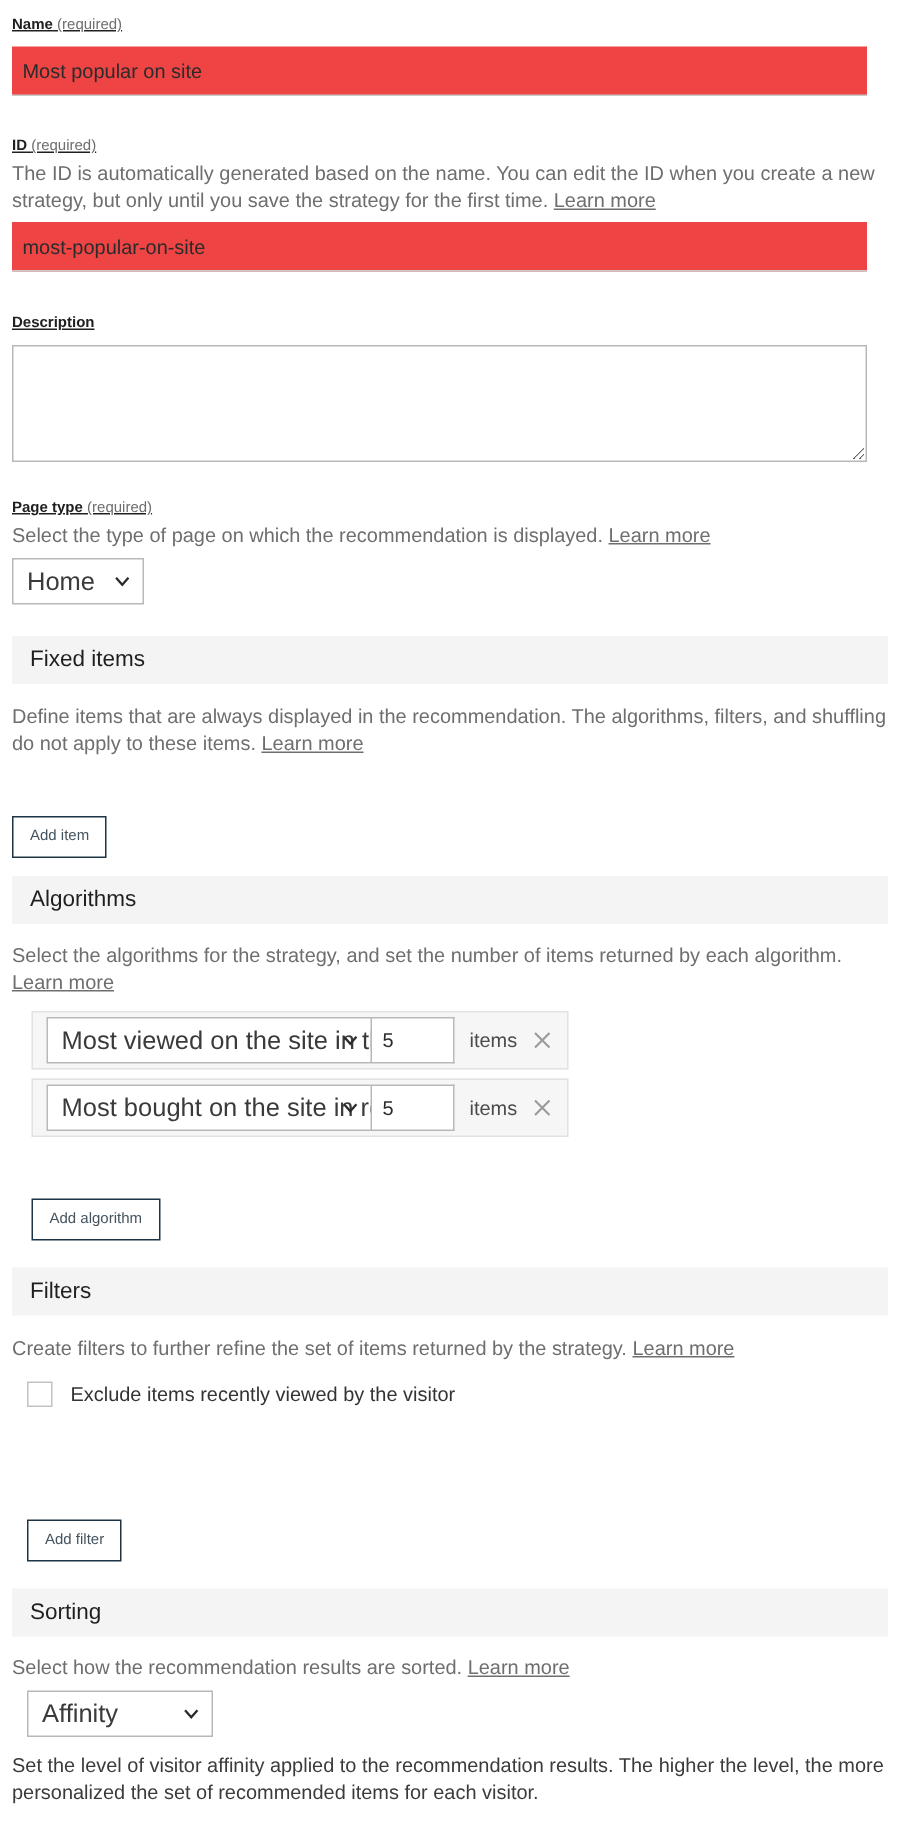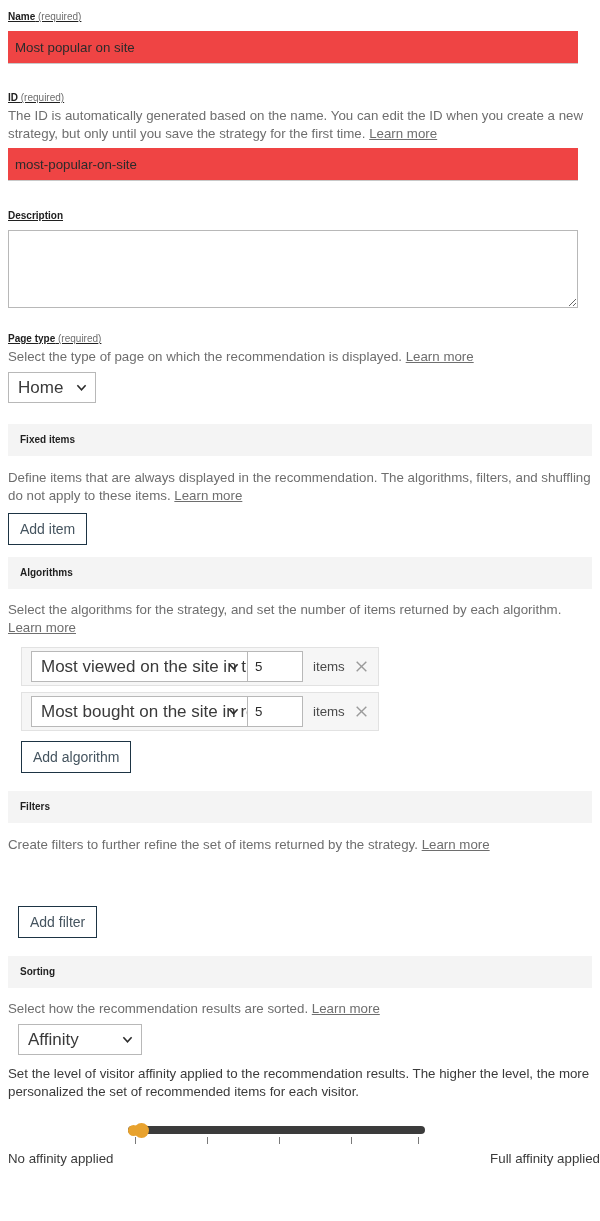--- a/index.html
+++ b/index.html
@@ -110,34 +110,35 @@
   .select-sorting  { width: 124px; }
   .select-algo     { width: 217px; }
 
   
   .btn-outline {
     display: inline-block;
     background: #ffffff;
     border: 1px solid #1d3444;
     color: #45545f;
     font-family: "Liberation Sans", sans-serif;
-    font-size: 14px;
+    font-size: 10px;
     line-height: 1;
     padding: 8px 11px;
     cursor: pointer;
+    margin-top: 31px;
   }
 
   
   .section-band {
     background: #f4f4f4;
     height: 32px;
     line-height: 32px;
     padding-left: 12px;
-    font-size: 10px;
-    font-weight: bold;
+    font-size: 15px;
+    font-weight: normal;
     color: #1f1f1f;
   }
 
   
   .algo-row {
     background: #f6f6f6;
     border: 1px solid #e2e2e2;
     width: 358px;
     height: 39px;
     display: flex;
@@ -375,20 +376,24 @@
   <div class="section-band">
     <span>Filters</span>
   </div>
   <div style="height:13px"></div>
   <p class="help-text">
     <span>Create filters to further refine the set of items returned by the strategy.</span>
     <span class="link">Learn more</span>
   </p>
   <div style="height:10px"></div>
   <div style="padding-left:10px">
+    <div class="check-row">
+      <span class="checkbox"></span>
+      <span class="check-label">Exclude items recently viewed by the visitor</span>
+    </div>
     <div style="height:23px"></div>
     <div style="height:19px"></div>
     <button class="btn-outline">Add filter</button>
   </div>
 
   
   <div style="height:18px"></div>
   <div class="section-band">
     <span>Sorting</span>
   </div>

